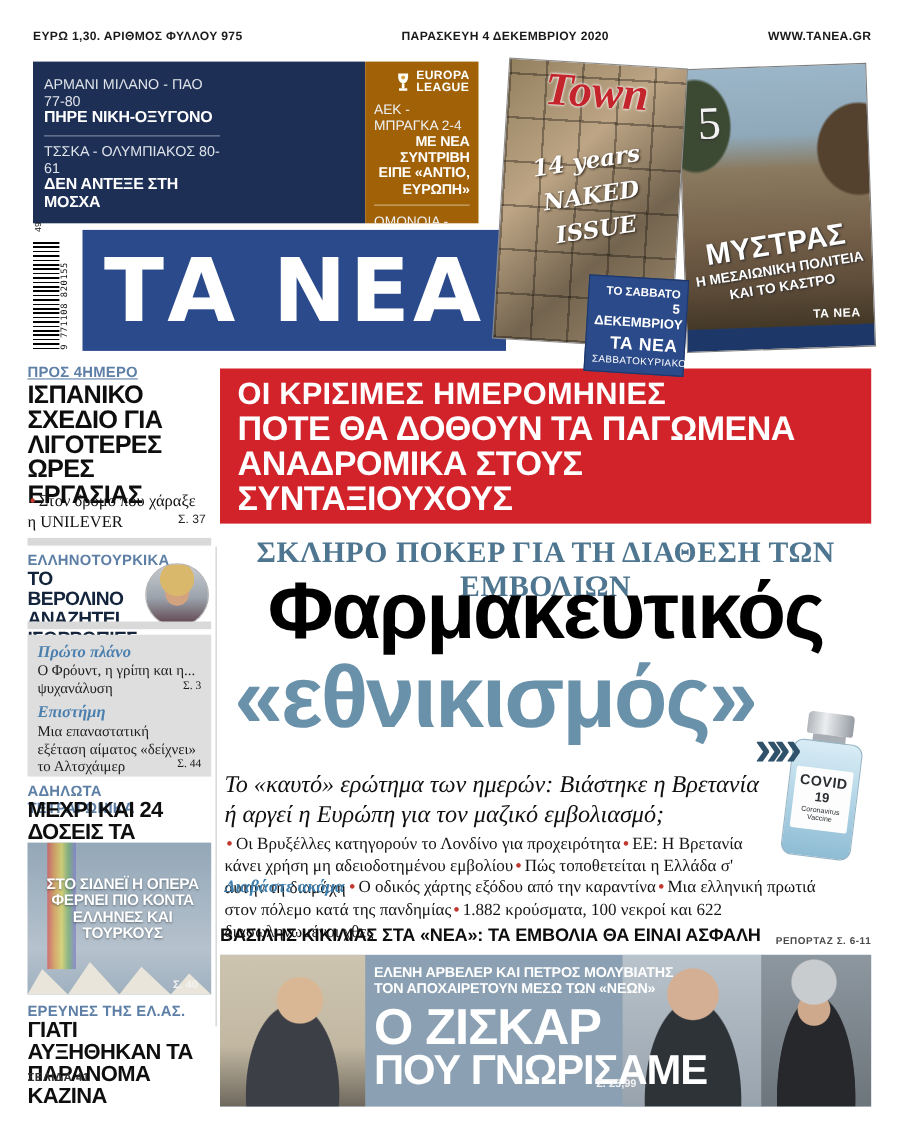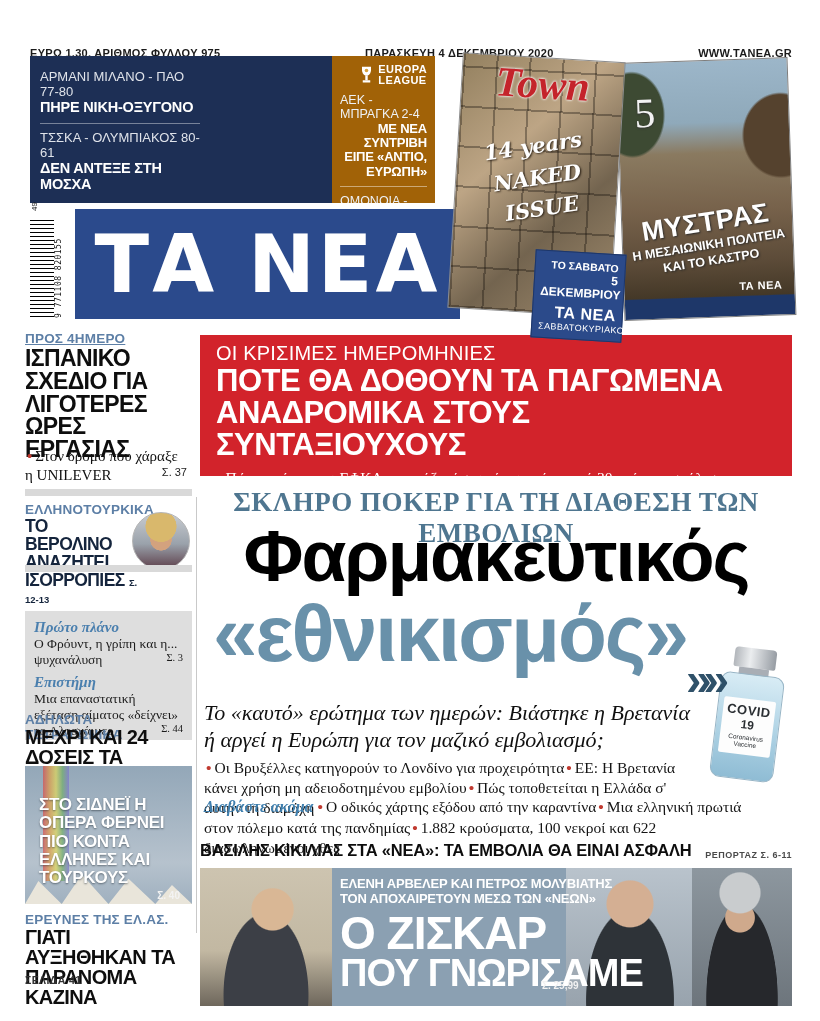--- a/index.html
+++ b/index.html
@@ -2,21 +2,21 @@
 <html><head>
 <meta charset="utf-8">
 <style>
   * { margin:0; padding:0; box-sizing:border-box; }
   html,body { width:820px; height:1021px; background:#fff; font-family:"Liberation Sans", sans-serif; overflow:hidden; }
   .abs { position:absolute; }
   #page { position:relative; width:820px; height:1021px; background:#fff; }
 
   
   .topbar { top:27px; left:30px; width:762px; display:flex; justify-content:space-between;
-            font-size:11px; font-weight:bold; color:#1a1a1a; letter-spacing:.3px;margin-top:20px; }
+            font-size:11px; font-weight:bold; color:#1a1a1a; letter-spacing:.3px; }
 
   
   .sports { top:56px; left:30px; width:430px; height:147px; }
   .el-panel { position:absolute; left:0; top:0; width:302px; height:147px; background:#1d2f55; padding:7px 0 0 10px; overflow:hidden; }
   .el-logo { display:flex; align-items:center; gap:5px; }
   .el-brand { font-size:9.5px; font-style:italic; font-weight:bold; color:#fff; line-height:1.05; letter-spacing:.6px; }
   .score-match { font-size:13px; color:#dfe3ea; line-height:1.15; font-weight:500; }
   .score-result { font-size:14.5px; color:#fff; font-weight:bold; line-height:1.1; letter-spacing:-.2px; }
   .el-item { width:165px; margin-top:7px; }
   .el-sep { width:160px; border-top:1px solid rgba(255,255,255,.4); margin-top:7px; }
@@ -74,21 +74,21 @@
   .masthead-title { font-family:"DejaVu Sans", sans-serif; font-weight:bold; font-size:80px; color:#fff; letter-spacing:3px; }
   .barcode { top:208px; left:28px; width:46px; height:114px; background:#fff; }
   .barcode-bars { position:absolute; left:2px; top:12px; width:24px; height:98px;
       background:repeating-linear-gradient(to bottom, #000 0 1.5px, #fff 1.5px 4px); }
   .barcode-num { position:absolute; left:26px; top:10px; height:100px; writing-mode:vertical-rl; transform:rotate(180deg);
       font-family:"DejaVu Sans Mono", monospace; font-size:8px; color:#111; letter-spacing:.5px; }
   .issue-mark { position:absolute; left:2px; top:-6px; writing-mode:vertical-rl; transform:rotate(180deg); font-size:8px; color:#111; }
 
   
   .pension { top:335px; left:200px; width:592px; height:141px; background:#d2232b; color:#fff; padding:7px 16px 0; }
-  .pension-kicker { font-size:20px; font-weight:400; letter-spacing:.2px; }
+  .pension-kicker { font-size:28px; font-weight:700; letter-spacing:.2px; }
   .pension-hl { font-size:31px; font-weight:bold; line-height:1.04; letter-spacing:-.5px; }
   .pension-sub { margin-top:7px; display:flex; justify-content:space-between; align-items:flex-end;
       font-family:"Liberation Serif", serif; font-size:15.5px; }
   .pension-sub .wbul::before { content:"•"; margin-right:4px; }
   .pension-pageref { font-size:10px; font-family:"Liberation Sans", sans-serif; font-weight:bold; }
 
   
   .main-kicker { top:487px; left:200px; width:592px; text-align:center;
       font-family:"Liberation Serif", serif; font-weight:bold; font-size:27px; color:#4f7690; letter-spacing:.5px; }
   .main-hl1 { top:514px; left:200px; width:592px; text-align:center;
@@ -158,36 +158,36 @@
   .sdiv { left:25px; width:167px; height:7px; background:#d9d9d9; }
   .d1 { top:489px; } .d2 { top:565px; }
   .berlin-kicker { top:502px; left:25px; width:168px; }
   .berlin-hl { top:518px; left:25px; width:114px; font-size:17.5px; line-height:1.02; color:#14243c; }
   .berlin-ref { font-size:9.5px; font-weight:bold; color:#14243c; letter-spacing:0; }
   .merkel { top:512px; left:132px; width:58px; height:58px; border-radius:50%; border:1px solid #b5b5b5;
       background:
         radial-gradient(circle at 50% 24%, #d9b86c 0 30%, rgba(0,0,0,0) 31%),
         radial-gradient(circle at 50% 48%, #d3a27e 0 26%, rgba(0,0,0,0) 27%),
         linear-gradient(180deg,#c9cdd2 0%, #9aa2ab 55%, #5d3f4a 100%); }
-  .briefs { top:611px; left:25px; width:167px; height:129px; background:#dedede; padding:8px 9px; }
+  .briefs { top:577px; left:25px; width:167px; height:129px; background:#dedede; padding:8px 9px; }
   .brief-kicker { font-family:"Liberation Serif", serif; font-style:italic; font-weight:bold; font-size:15px; color:#4a7fae; }
   .brief-text { font-family:"Liberation Serif", serif; font-size:13.5px; color:#1c1c1c; line-height:1.18; }
   .brief-text .pageref { float:right; font-size:10.5px; }
   .brief2 { margin-top:6px; }
   .property-kicker { top:712px; left:25px; width:168px; }
   .property-hl { top:727px; left:25px; width:168px; font-size:20px; line-height:1.0; }
   .inline-ref { font-size:10px; letter-spacing:0; }
   .sydney { top:766px; left:25px; width:167px; height:138px; overflow:hidden;
       background:linear-gradient(180deg,#93a7b8 0%, #b6c2cd 70%, #9fb0bf 100%); }
   .rainbow { position:absolute; left:18px; top:0; width:26px; height:115px; opacity:.65;
       background:linear-gradient(90deg,#d44 0%,#e89b3c 25%,#e8dc50 50%,#6fae62 75%,#7a6fd0 100%); }
   .sails { position:absolute; left:0; bottom:0; width:100%; height:42px; background:#e9e5da;
       clip-path:polygon(0 100%, 8% 45%, 22% 100%, 34% 30%, 50% 100%, 62% 40%, 78% 100%, 88% 55%, 100% 100%, 100% 101%, 0 101%); }
-  .sydney-hl { position:absolute; right:8px; top:30px; width:145px; text-align:left;
-      font-size:17px; font-weight:bold; color:#fff; line-height:1.08; letter-spacing:-.3px;
+  .sydney-hl { position:absolute; right:8px; top:30px; width:145px; text-align:center;
+      font-size:14px; font-weight:bold; color:#fff; line-height:1.08; letter-spacing:-.3px;
       text-shadow:0 1px 2px rgba(30,40,50,.55); }
   .sydney-ref { position:absolute; right:12px; bottom:3px; font-size:10px; font-weight:bold; color:#f3f3f3;margin-top:28px; }
   .casinos-kicker { top:912px; left:25px; width:168px; }
   .casinos-hl { top:927px; left:25px; width:168px; font-size:20px; line-height:1.0; }
   .casinos-ref { top:974px; left:25px; font-size:10.5px; font-weight:bold; color:#333; letter-spacing:.4px; }
   .vrule { top:497px; left:196px; width:1px; height:436px; background:#c9c9c9; }
 </style>
 </head>
 <body>
 

